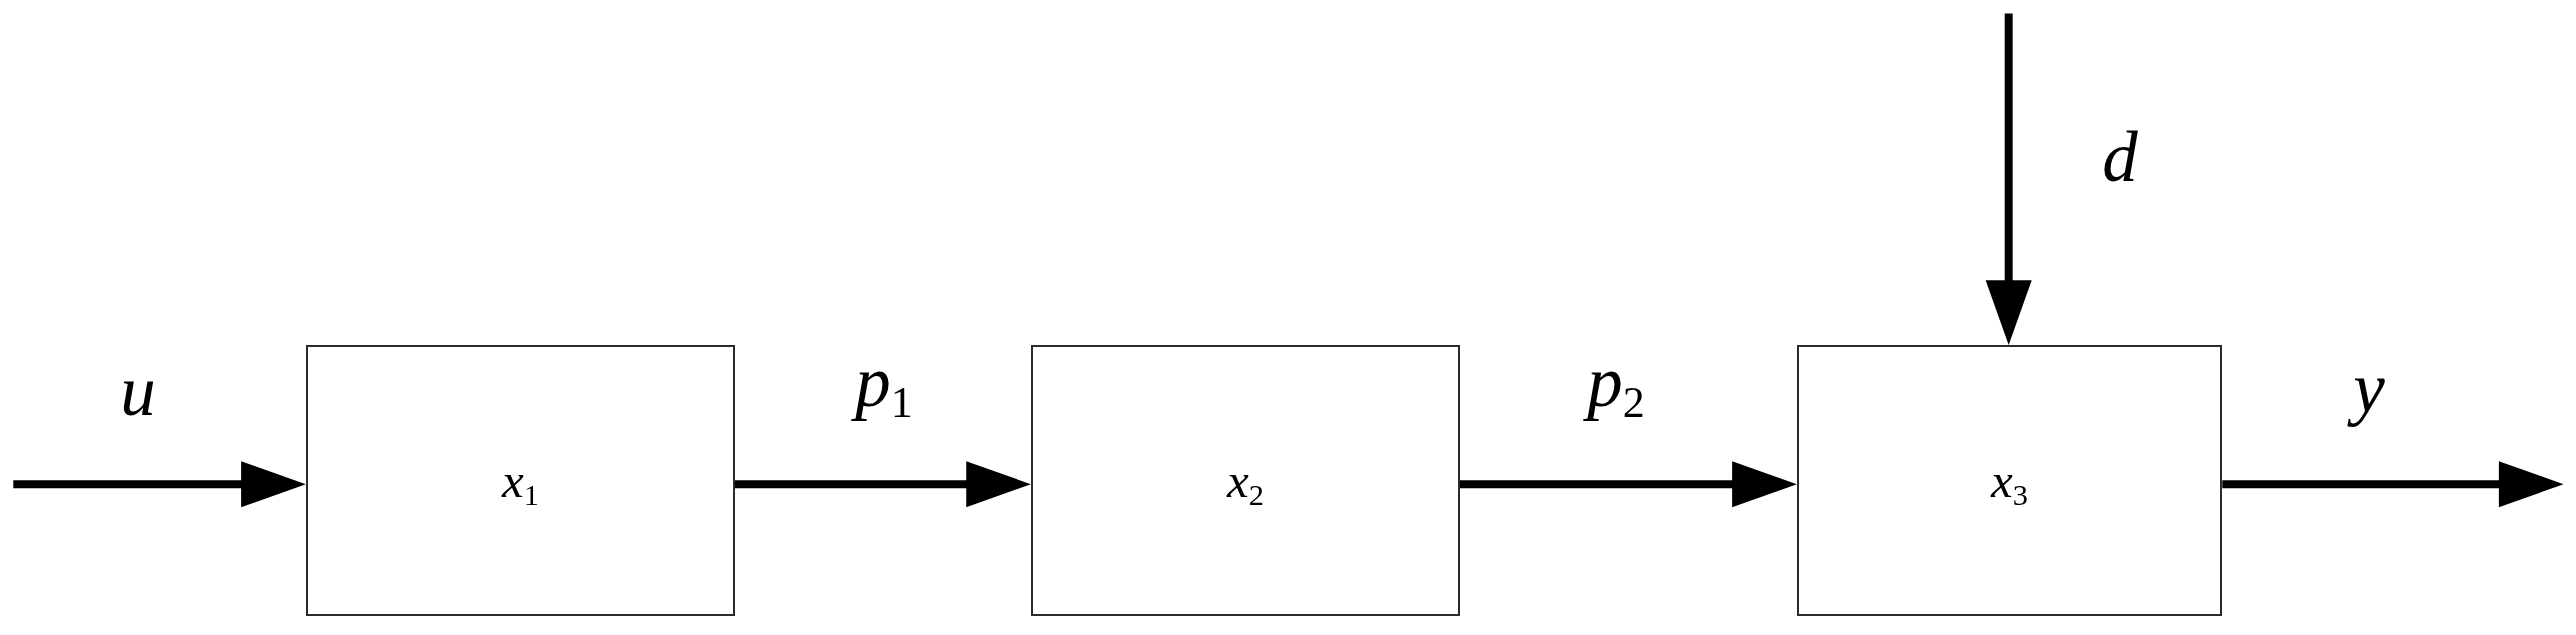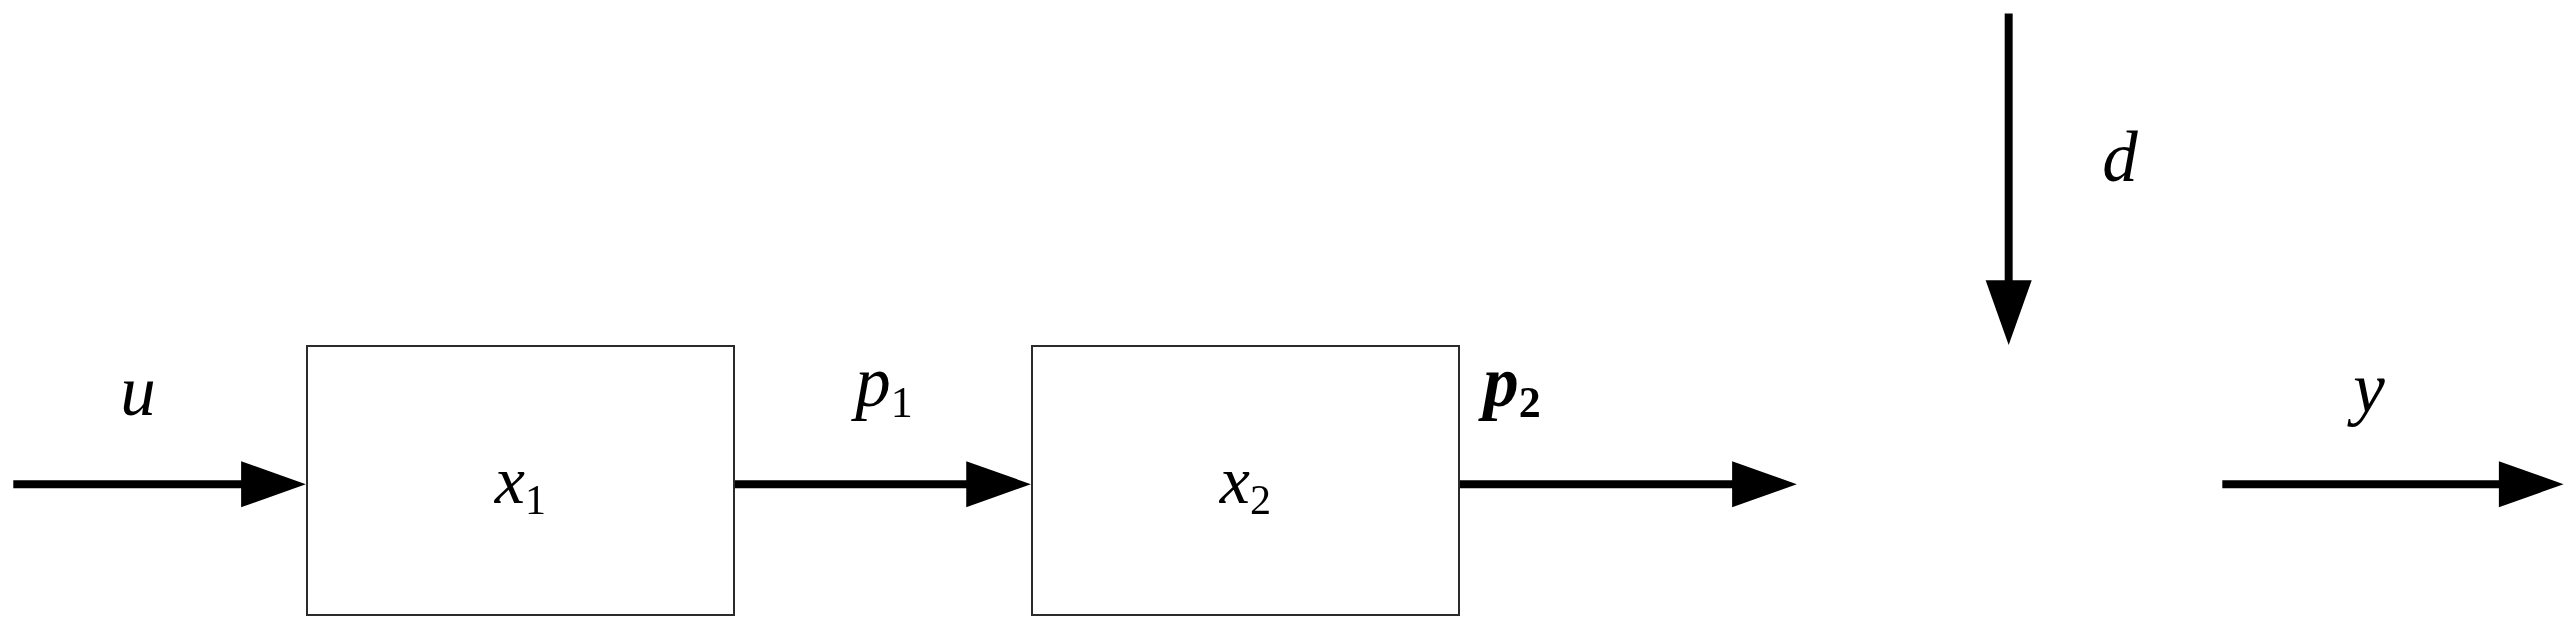--- a/index.html
+++ b/index.html
@@ -44,37 +44,37 @@
   #block-x1 { left: 306px;  width: 429px; }
   #block-x2 { left: 1031px; width: 429px; text-align: right; }
   #block-x3 { left: 1797px; width: 425px; }
   .math {
     font-family: "Liberation Serif", serif;
     font-style: italic;
     color: #000000;
     white-space: nowrap;
   }
   .block .math {
-    font-size: 68px;
+    font-size: 49px;
   }
   .sig {
     position: absolute;
     font-size: 71px;
     transform: translateX(-50%);
     line-height: 1;
   }
   .math sub {
     font-style: normal;
     font-size: 0.62em;
     line-height: 0;
     vertical-align: -0.25em;
   }
   #label-u  { left: 138px;  top: 356px; }
   #label-p1 { left: 884px;  top: 347px; }
-  #label-p2 { left: 1512px; top: 347px; font-weight: bold; }
+  #label-p2 { left: 1616px; top: 347px; }
   #label-y  { left: 2369px; top: 353px; }
   #label-d  { left: 2120px; top: 122px; }
 </style>
 </head>
 <body>
 
 <div id="stage">
 
   <svg id="wires" viewBox="0 0 2906 717" xmlns="http://www.w3.org/2000/svg">
 
@@ -106,20 +106,23 @@
   </svg>
 
   <div class="block" id="block-x1">
     <span class="math"><span>x</span><sub>1</sub></span>
   </div>
 
   <div class="block" id="block-x2">
     <span class="math"><span>x</span><sub>2</sub></span>
   </div>
 
+  <div class="block" id="block-x3">
+    <span class="math"><span>x</span><sub>3</sub></span>
+  </div>
 
   <div class="sig math" id="label-u"><span>u</span><sub></sub></div>
 
   <div class="sig math" id="label-p1"><span>p</span><sub>1</sub></div>
 
   <div class="sig math" id="label-p2"><span>p</span><sub>2</sub></div>
 
   <div class="sig math" id="label-d"><span>d</span><sub></sub></div>
 
   <div class="sig math" id="label-y"><span>y</span><sub></sub></div>

